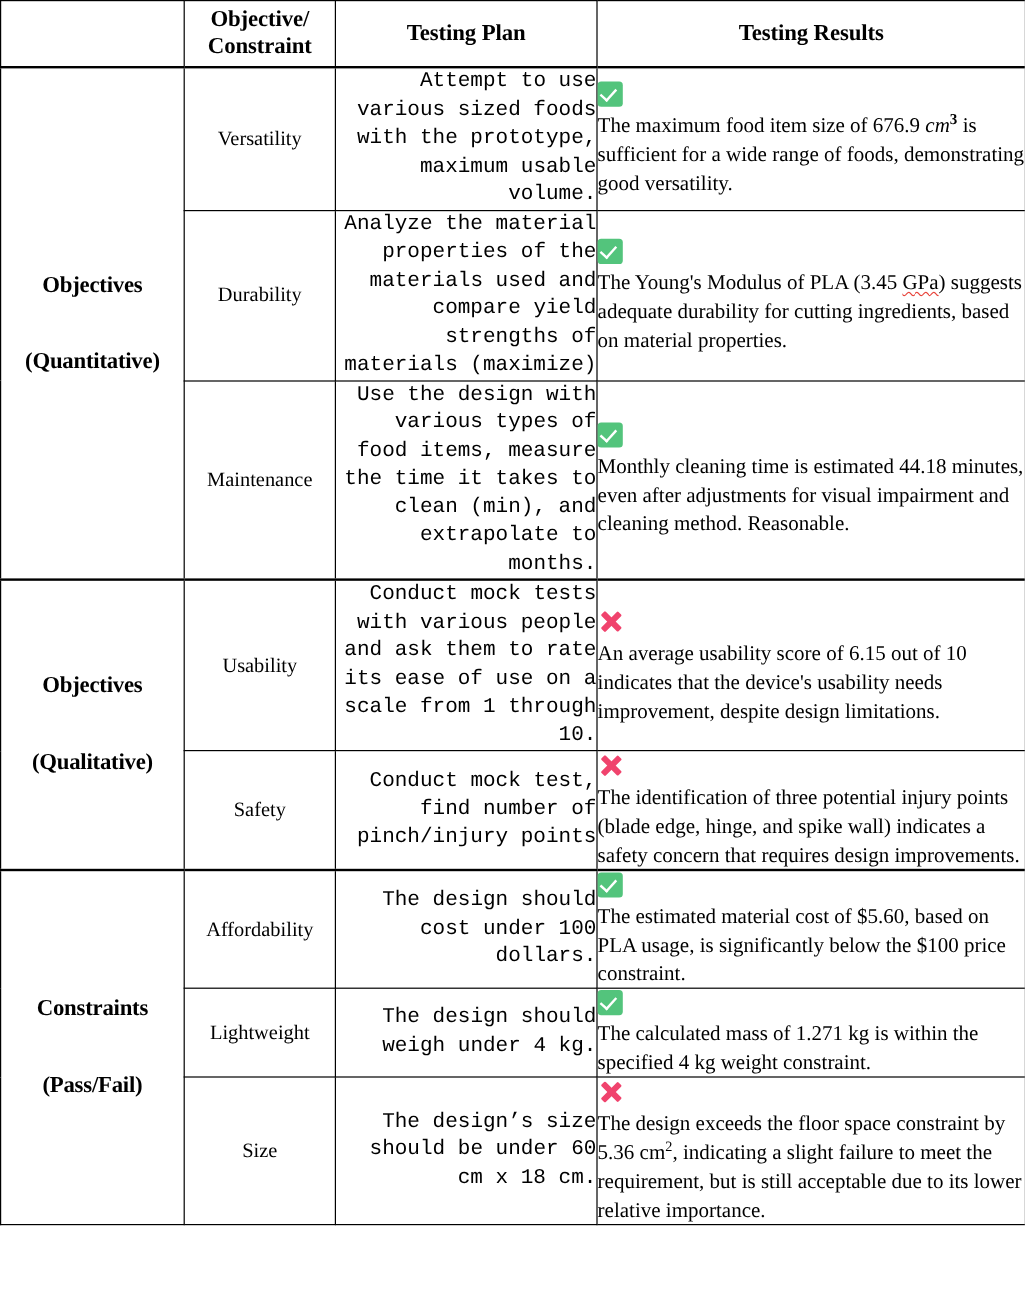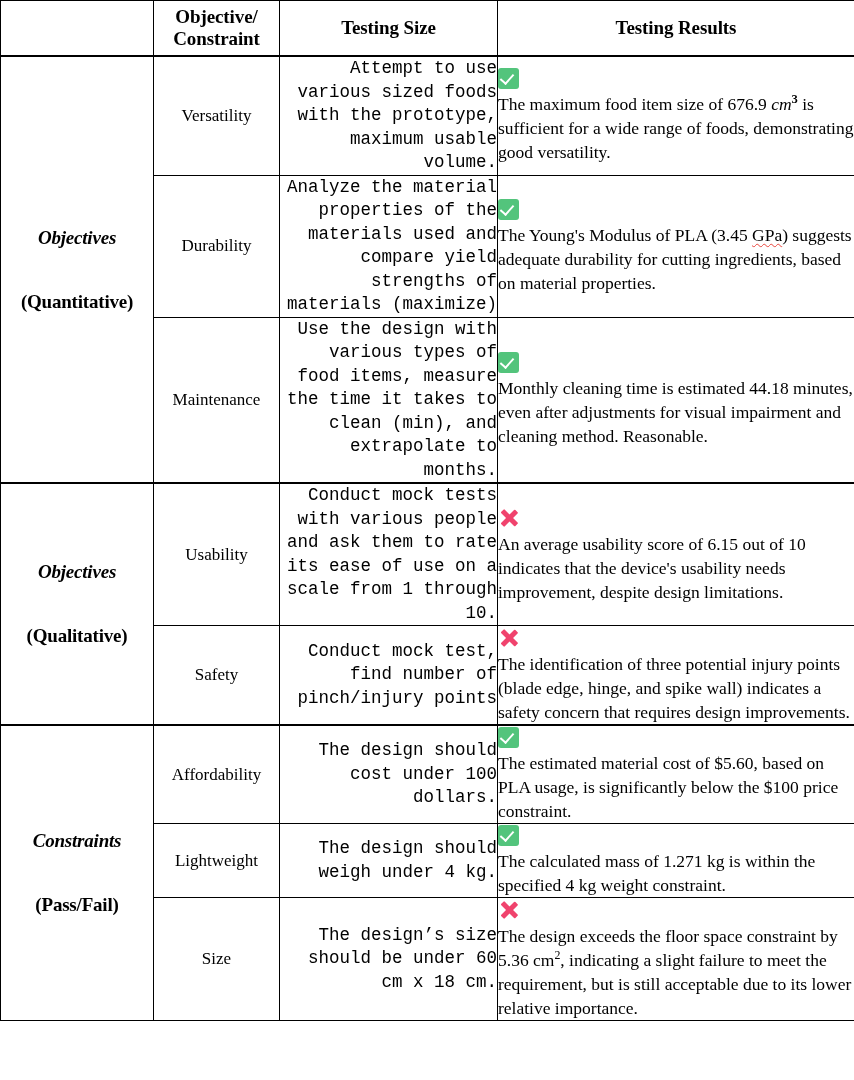--- a/index.html
+++ b/index.html
@@ -54,21 +54,21 @@
   .hdr-blank { }
 
   
   .group-cell {
     text-align: center;
     font-weight: bold;
     font-size: 19px;
     line-height: 24px;
     letter-spacing: -0.2px;
   }
-  .group-cell .g-l1 { display: block; font-style: italic; }
+  .group-cell .g-l1 { display: block; }
   .group-cell .g-l2 { display: block; margin-top: 40px; }
 
   
   .obj-cell {
     text-align: center;
     font-size: 17px;
     line-height: 20px;
   }
 
   
@@ -176,21 +176,21 @@
       <col class="c-plan">
       <col class="c-result">
     </colgroup>
     <thead>
       <tr>
         <td class="hdr-cell hdr-blank"></td>
         <td class="hdr-cell">
           <span>Objective/</span><br>
           <span>Constraint</span>
         </td>
-        <td class="hdr-cell">Testing Size</td>
+        <td class="hdr-cell">Testing Plan</td>
         <td class="hdr-cell">Testing Results</td>
       </tr>
     </thead>
     <tbody>
 
       <tr class="group-start">
         <td class="group-cell" rowspan="3">
           <span class="g-l1">Objectives</span>
           <span class="g-l2">(Quantitative)</span>
         </td>

